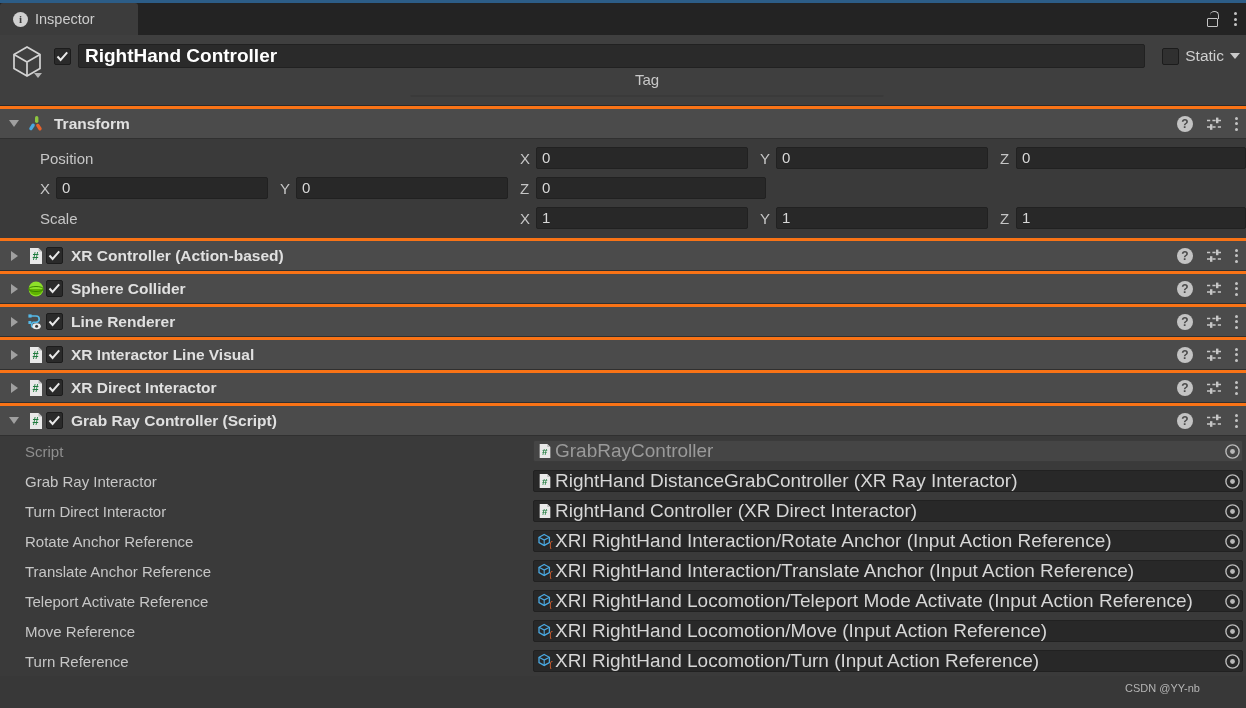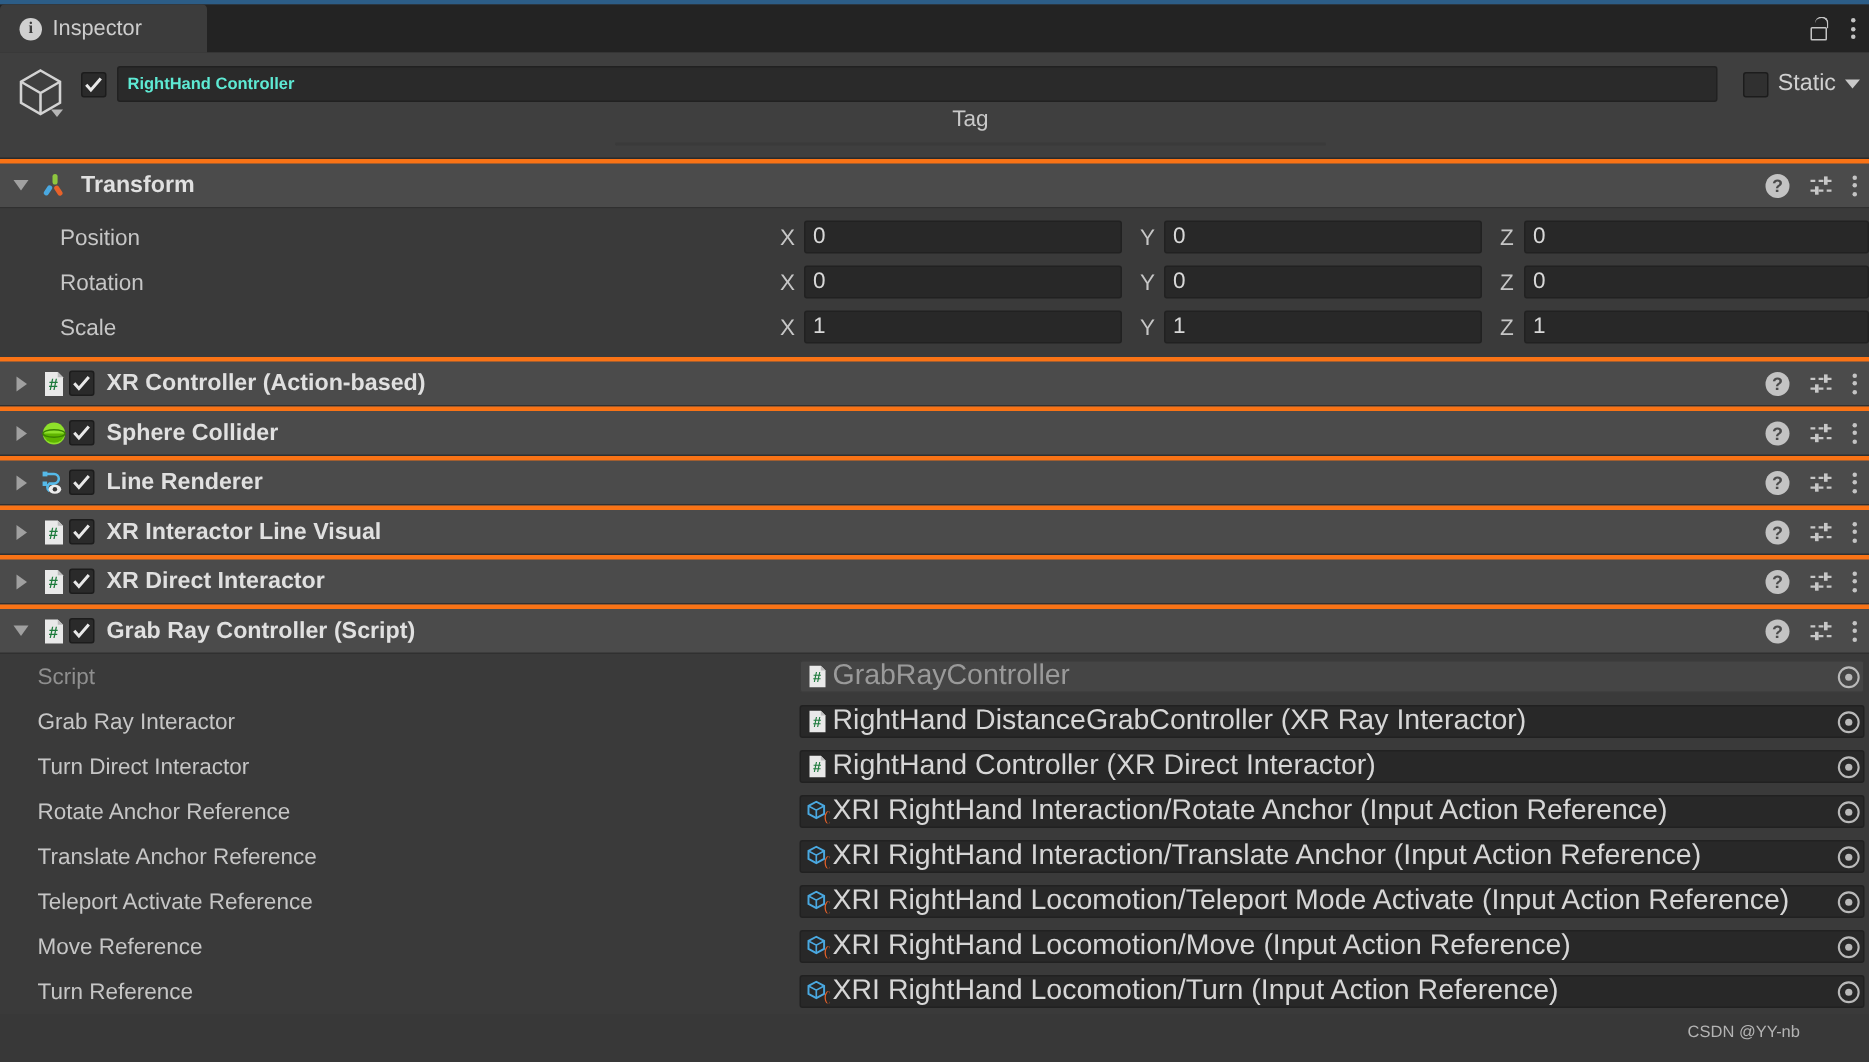--- a/index.html
+++ b/index.html
@@ -81,21 +81,21 @@
     width: 17px; height: 17px; background: #2a2a2a;
     border: 1px solid #1c1c1c; border-radius: 2px;
     display: flex; align-items: center; justify-content: center;
     flex-shrink: 0;
   }
   .chk svg { width: 13px; height: 13px; }
   .chk.plain { background: #303030; }
   .name-field {
     flex: 1; height: 24px; background: #2a2a2a;
     border: 1px solid #212121; border-radius: 2px;
-    color: #5eead4; font-size: 11px; font-weight: bold;
+    color: #ffffff; font-size: 19px; font-weight: bold;
     padding: 0 6px; line-height: 22px;
     overflow: hidden; white-space: nowrap;
   }
   .static-wrap {
     display: flex; align-items: center; gap: 6px;
     padding-left: 10px; padding-right: 6px;
   }
   .static-lbl { color: #cfcfcf; font-size: 15.5px; }
   .caret-down {
     width: 0; height: 0;
@@ -321,21 +321,20 @@
     <span class="axis-group" style="margin-left:12px">
         <span class="axis-letter">Y</span>
         <span class="num-field">0</span>
       </span>
     <span class="axis-group z" style="margin-left:12px">
         <span class="axis-letter">Z</span>
         <span class="num-field">0</span>
       </span>
   </div>
   <div class="vec-row">
-    <span class="vec-label">Rotation</span>
     <span class="axis-group">
         <span class="axis-letter">X</span>
         <span class="num-field">0</span>
       </span>
     <span class="axis-group" style="margin-left:12px">
         <span class="axis-letter">Y</span>
         <span class="num-field">0</span>
       </span>
     <span class="axis-group z" style="margin-left:12px">
         <span class="axis-letter">Z</span>

